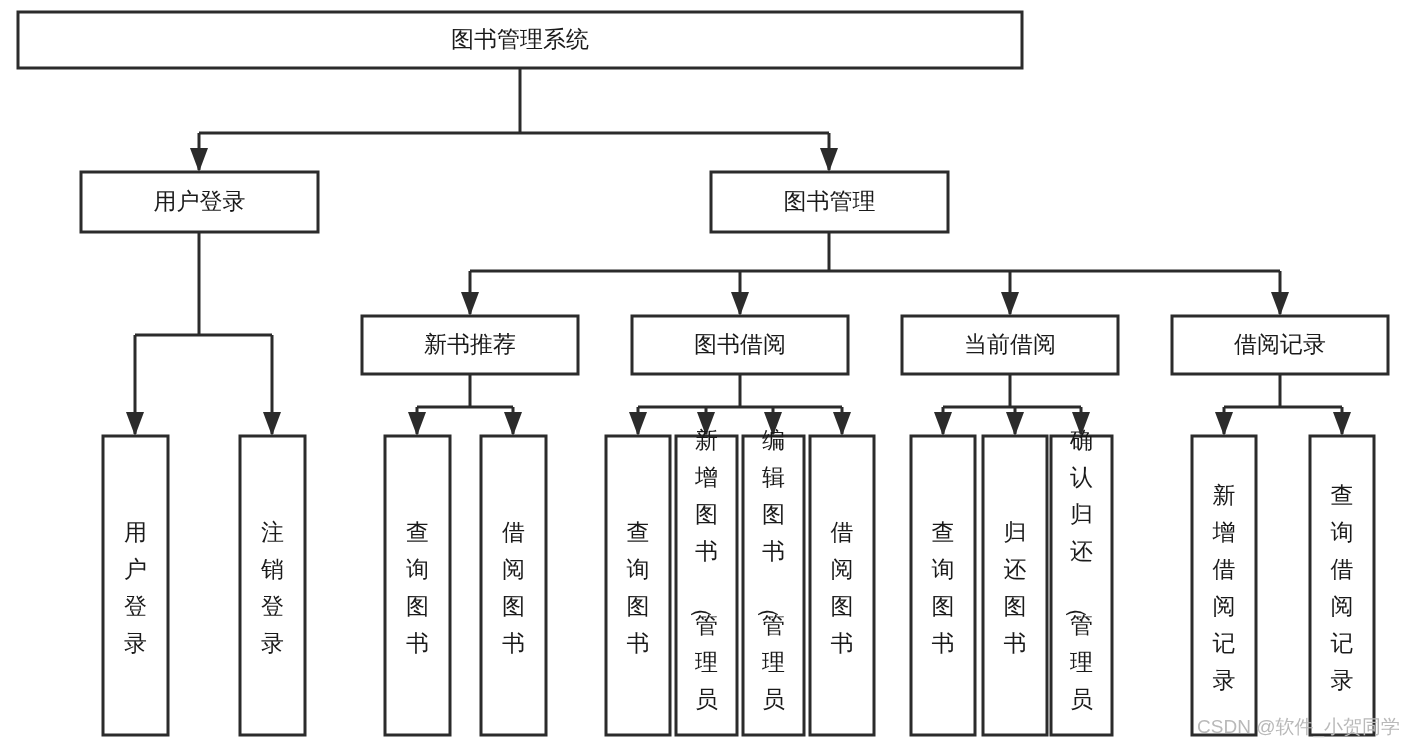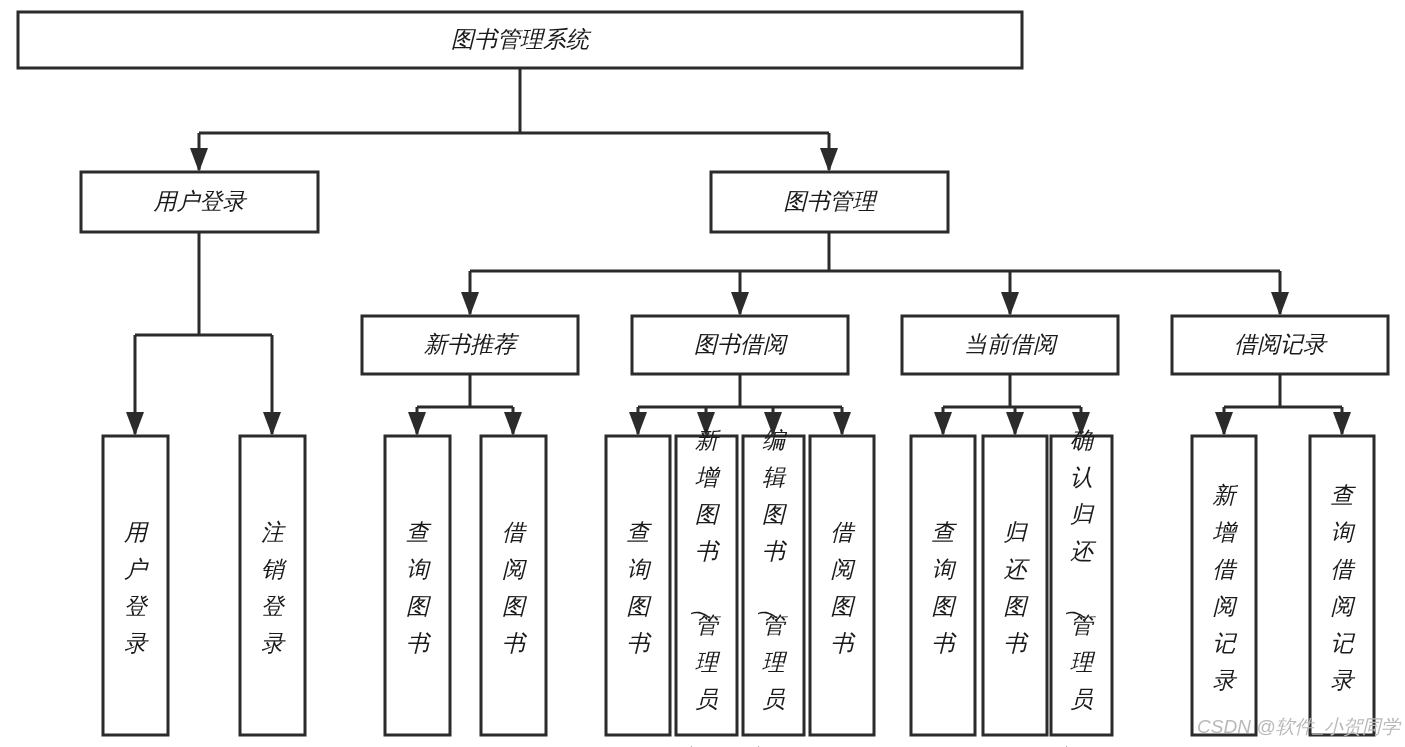--- a/index.html
+++ b/index.html
@@ -13,21 +13,20 @@
     font-family: "Liberation Sans", "DejaVu Sans", sans-serif;
     overflow: hidden;
     position: relative;
   }
   #diagram-root {
     position: absolute;
     left: 0;
     top: 0;
     width: 1405px;
     height: 747px;
-    font-style: italic;
   }
   svg.diagram-canvas {
     display: block;
     width: 1405px;
     height: 747px;
     background: #ffffff;
   }
   .node-box {
     fill: #ffffff;
     stroke: #2b2b2b;

